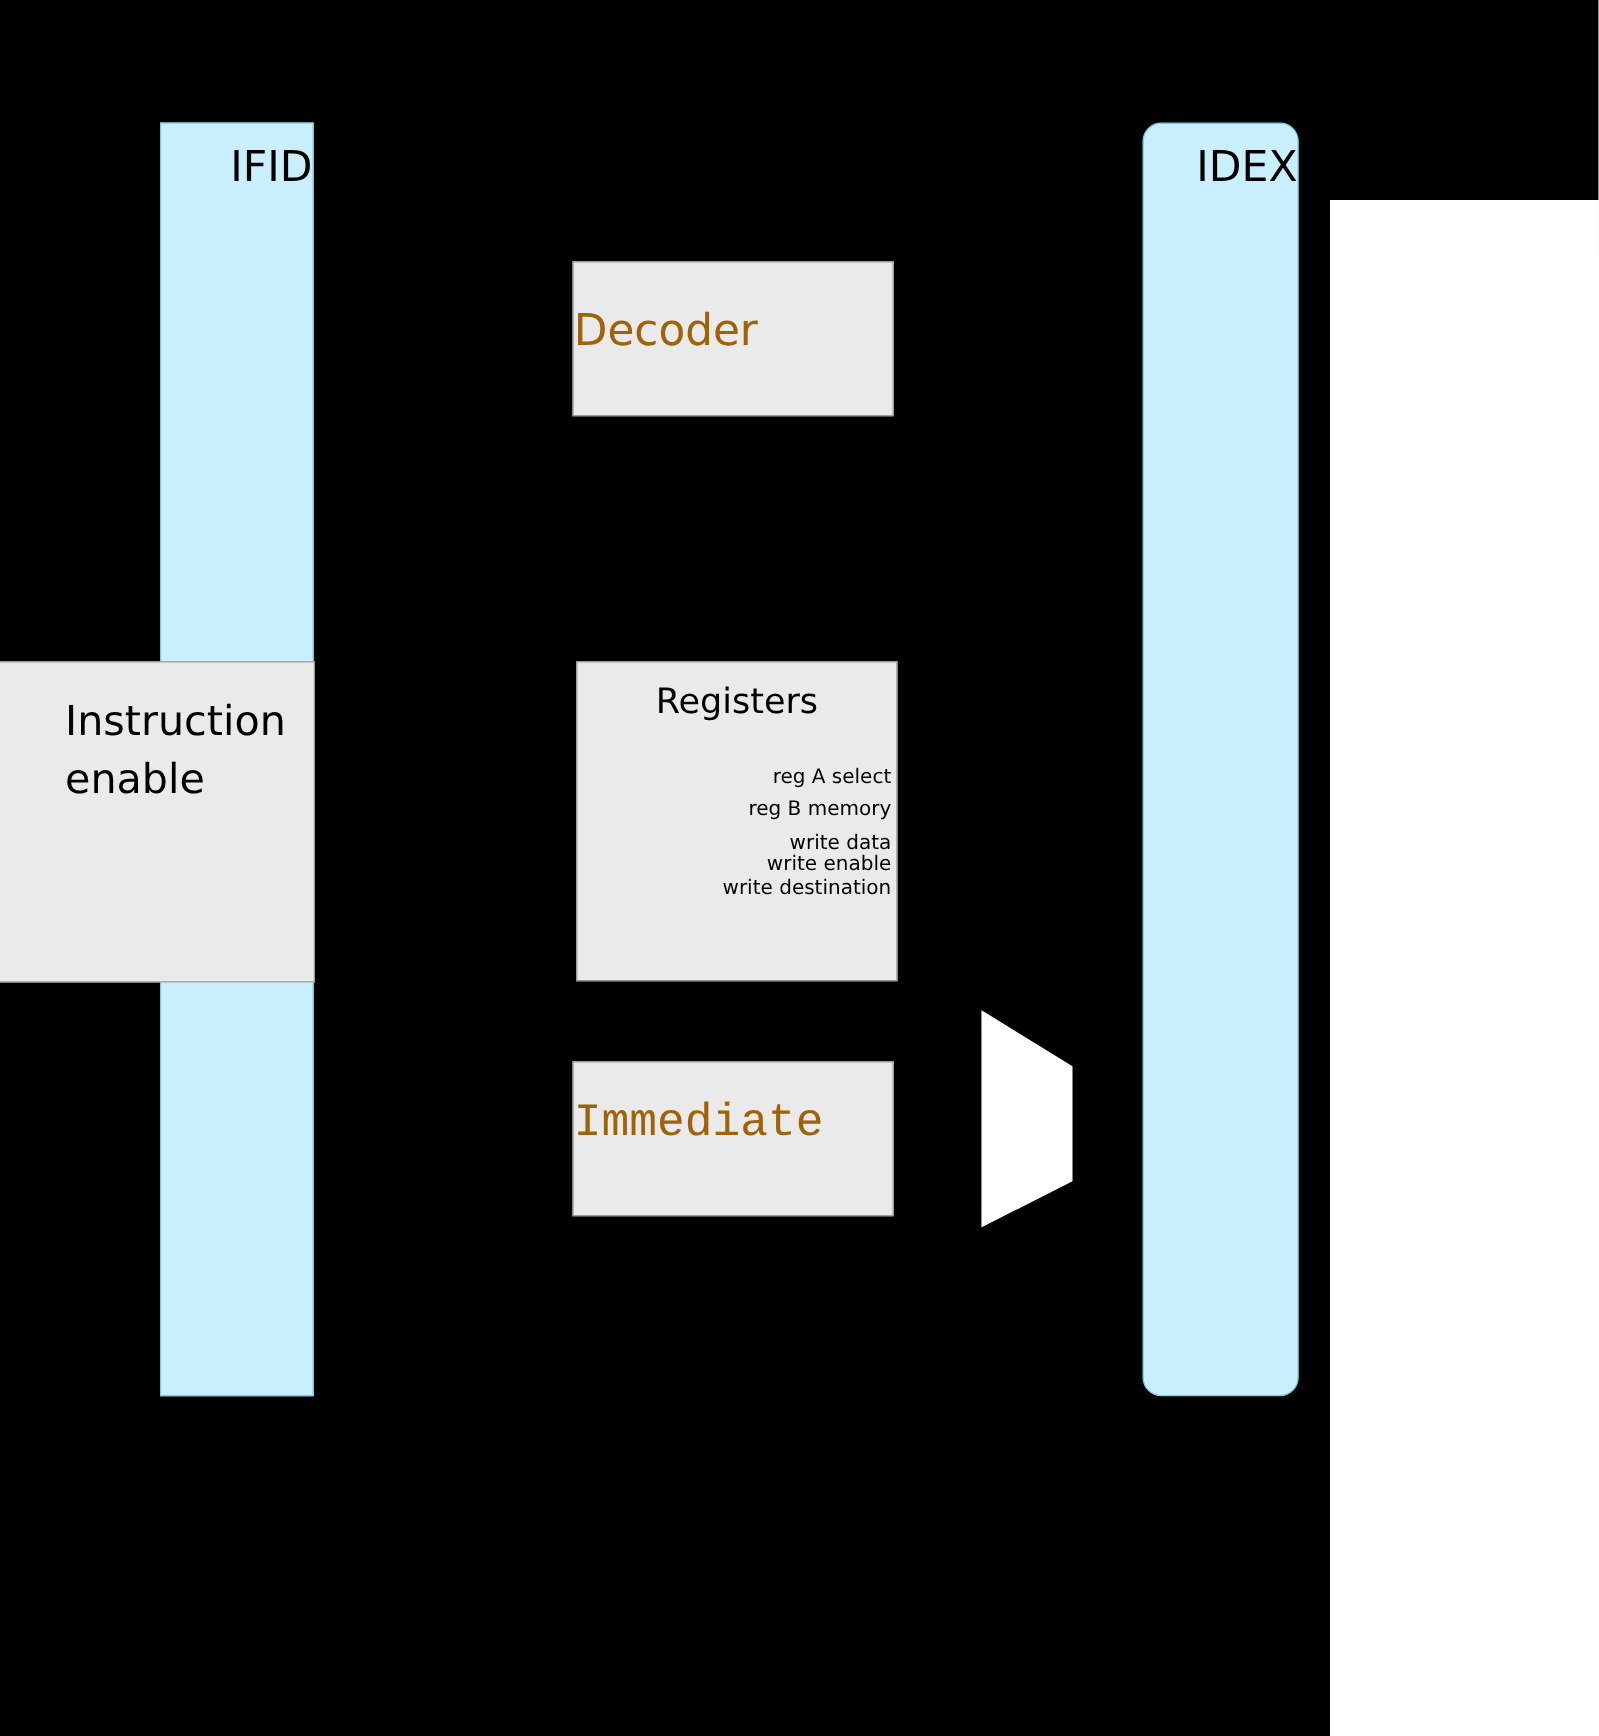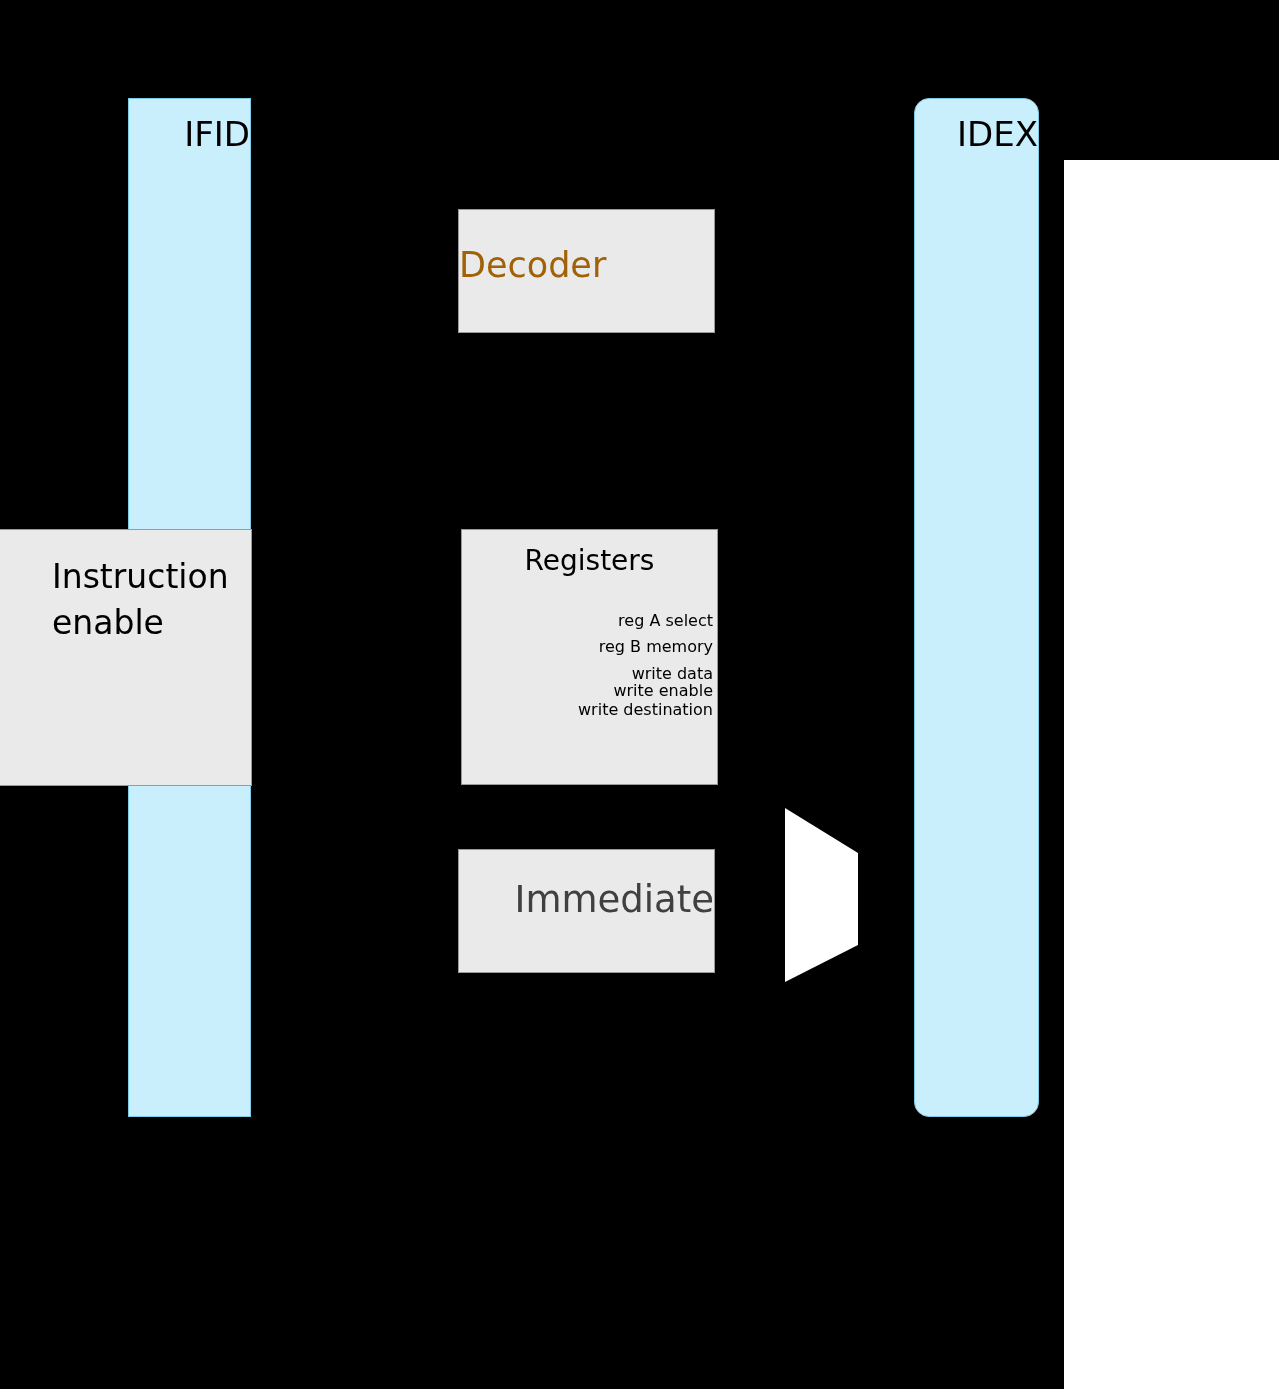--- a/index.html
+++ b/index.html
@@ -105,23 +105,24 @@
     left: 458px;
     top: 849px;
     width: 257px;
     height: 124px;
   }
   #immediate .unit-title {
     position: absolute;
     left: 0;
     right: 0;
     top: 28px;
-    text-align: right;
+    text-align: left;
     font-size: 37px;
-    color: #404040;
+    color: #a16207;
+    font-family: Liberation Mono, monospace;
   }
   #registers {
     left: 461px;
     top: 529px;
     width: 257px;
     height: 256px;
   }
   #registers .unit-title {
     position: absolute;
     left: 0;

